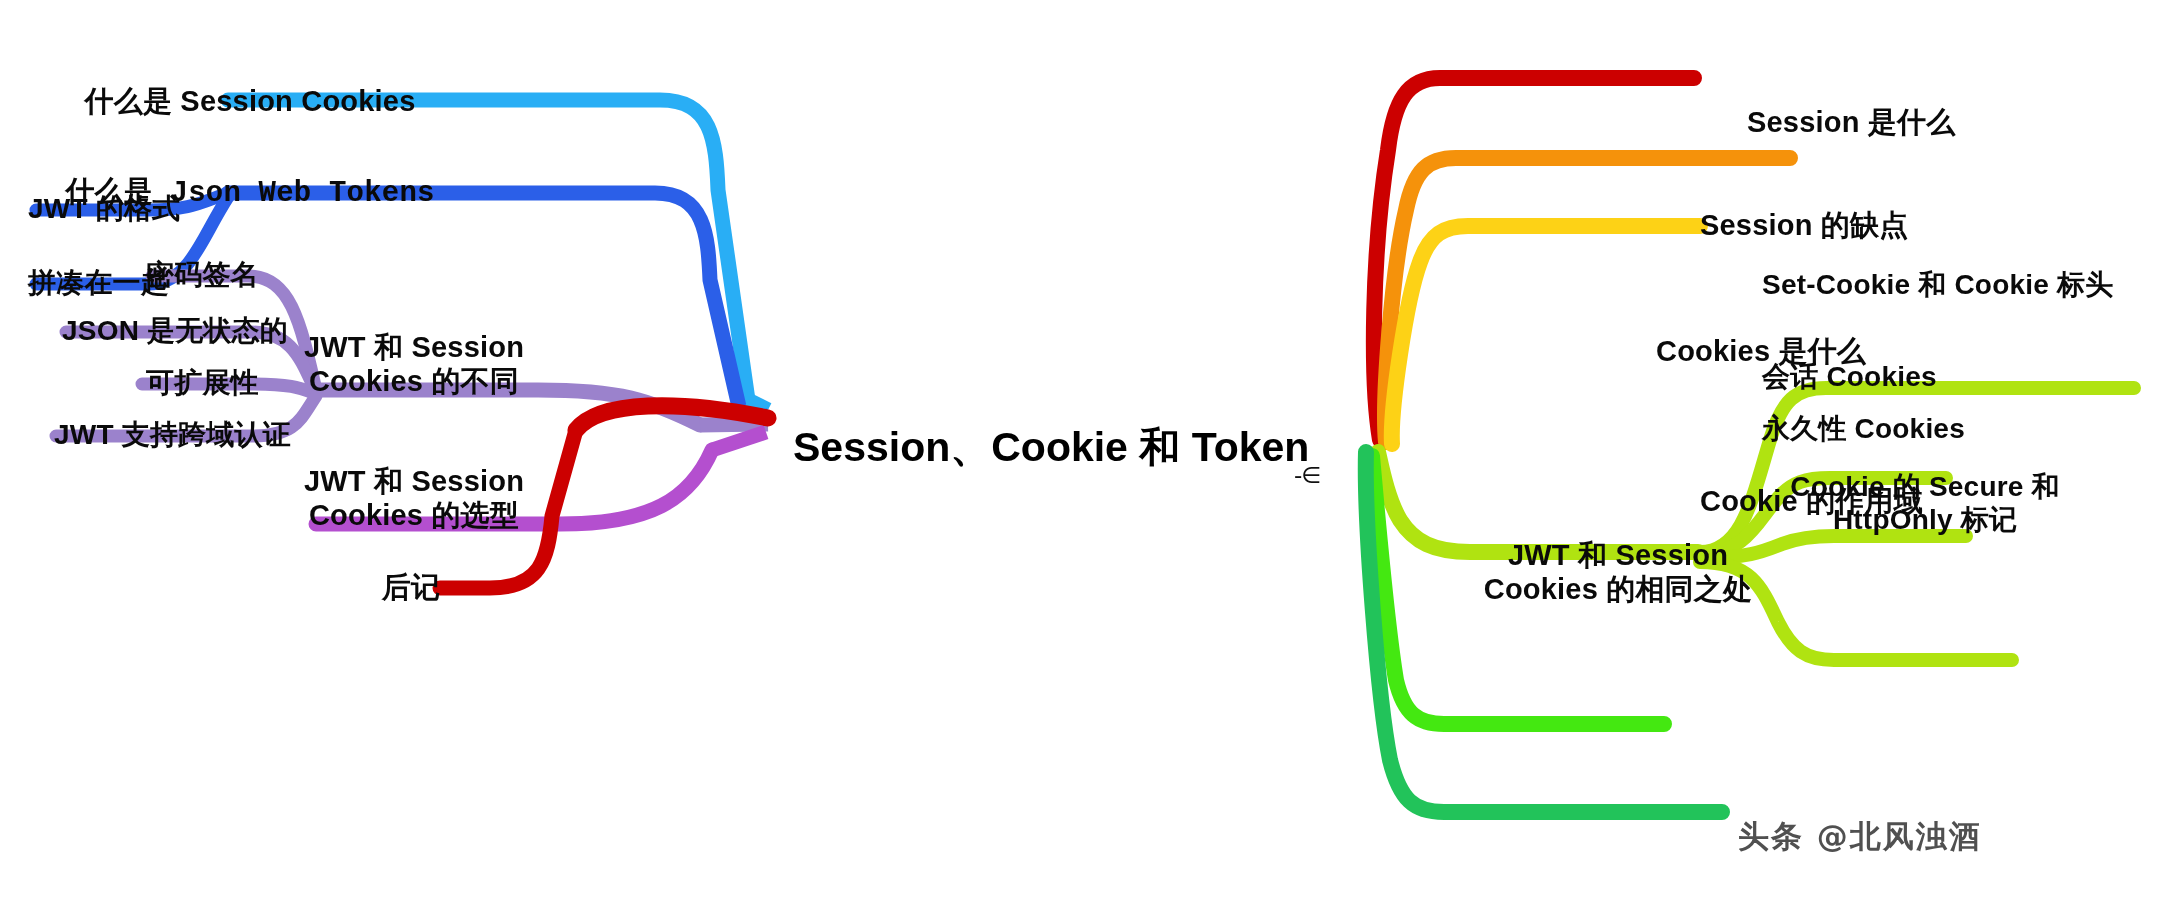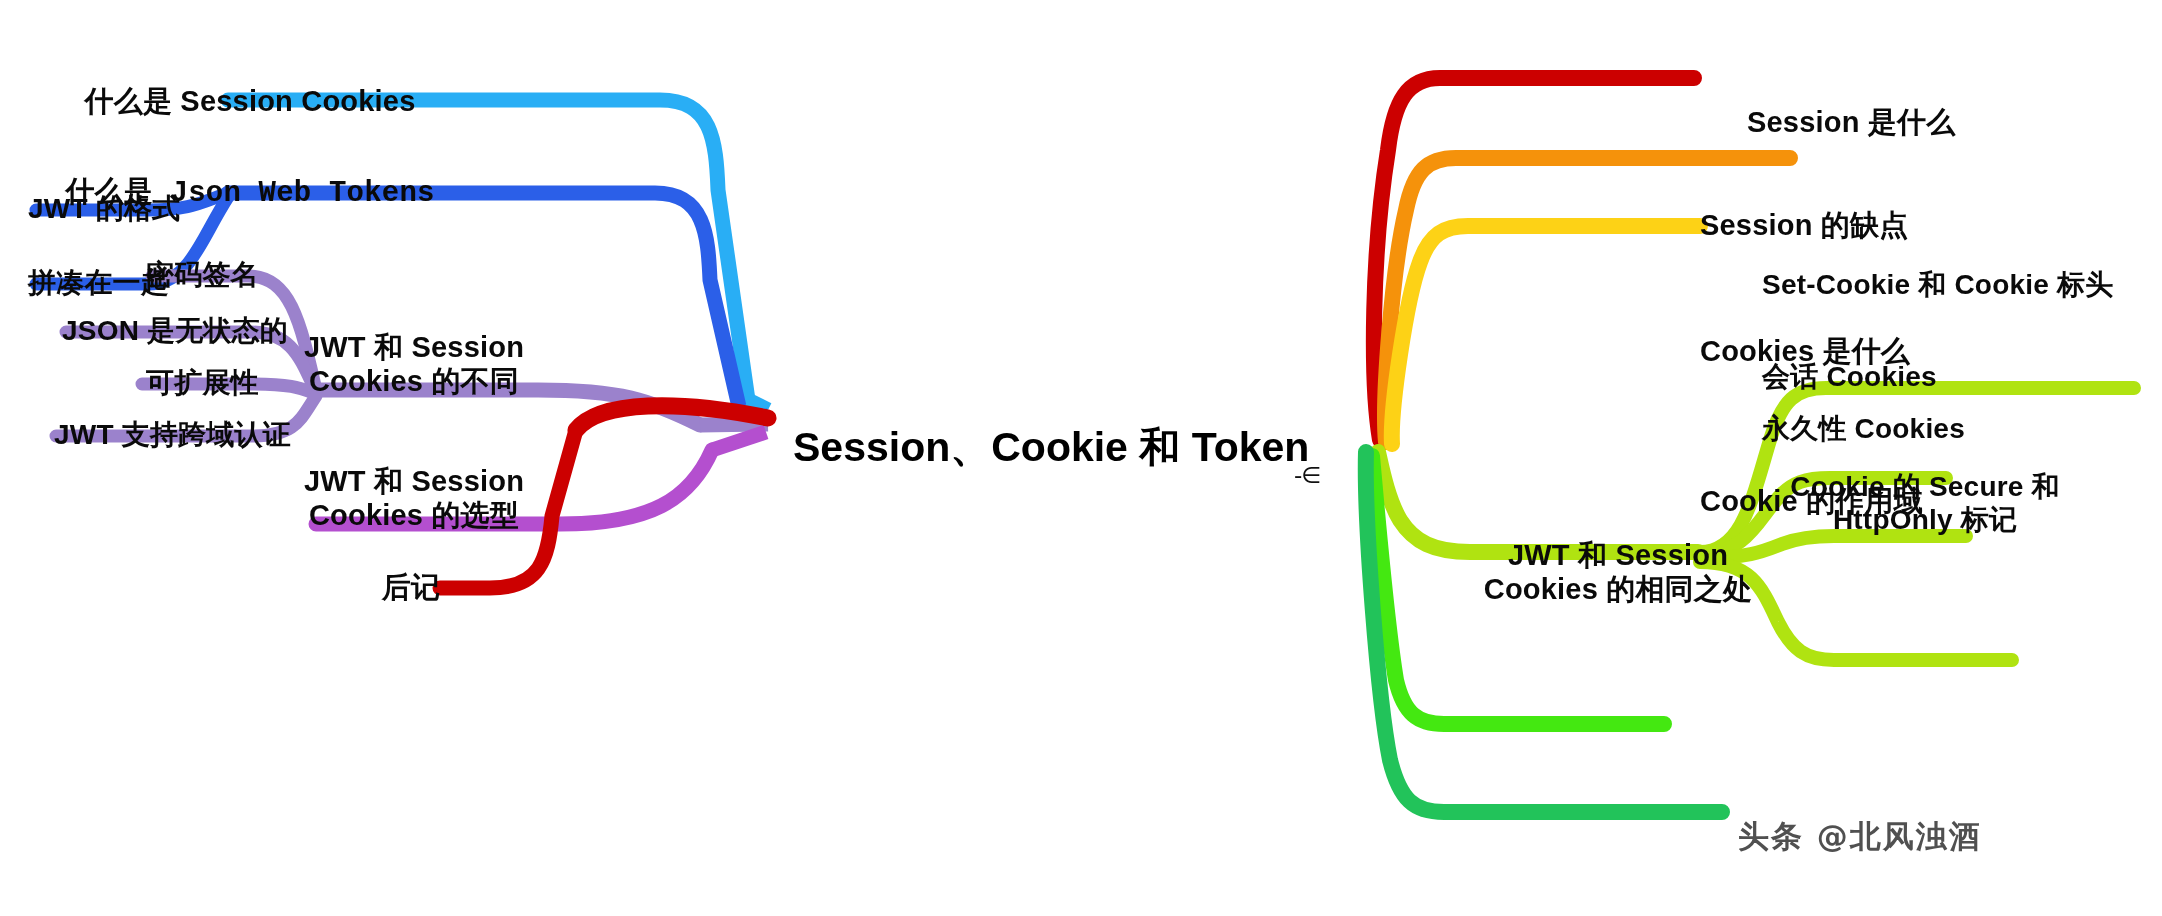--- a/index.html
+++ b/index.html
@@ -138,21 +138,21 @@
   <div class="node lvl1 center-align" style="left:290px; top:464px; width:248px;">JWT 和 Session
 Cookies 的选型</div>
 
   <div class="node lvl1 right-align" style="left:320px; top:570px; width:182px;">后记</div>
 
   <div class="node lvl1 left-align" style="left:1747px; top:60px; width:420px;margin-top:45px;">Session 是什么</div>
 
 
   <div class="node lvl1 left-align" style="left:1700px; top:208px; width:400px;">Session 的缺点</div>
 
-  <div class="node lvl1 left-align" style="left:1700px; top:334px; width:420px;">Cookies 是什么</div>
+  <div class="node lvl1 left-align" style="left:1656px; top:334px; width:420px;">Cookies 是什么</div>
 
   <div class="node lvl2 left-align" style="left:1762px; top:268px; width:420px;">Set-Cookie 和 Cookie 标头</div>
 
   <div class="node lvl2 left-align" style="left:1762px; top:360px; width:400px;">会话 Cookies</div>
 
   <div class="node lvl2 left-align" style="left:1762px; top:412px; width:400px;">永久性 Cookies</div>
 
   <div class="node lvl2 center-align" style="left:1758px; top:470px; width:334px;">Cookie 的 Secure 和
 HttpOnly 标记</div>
 

